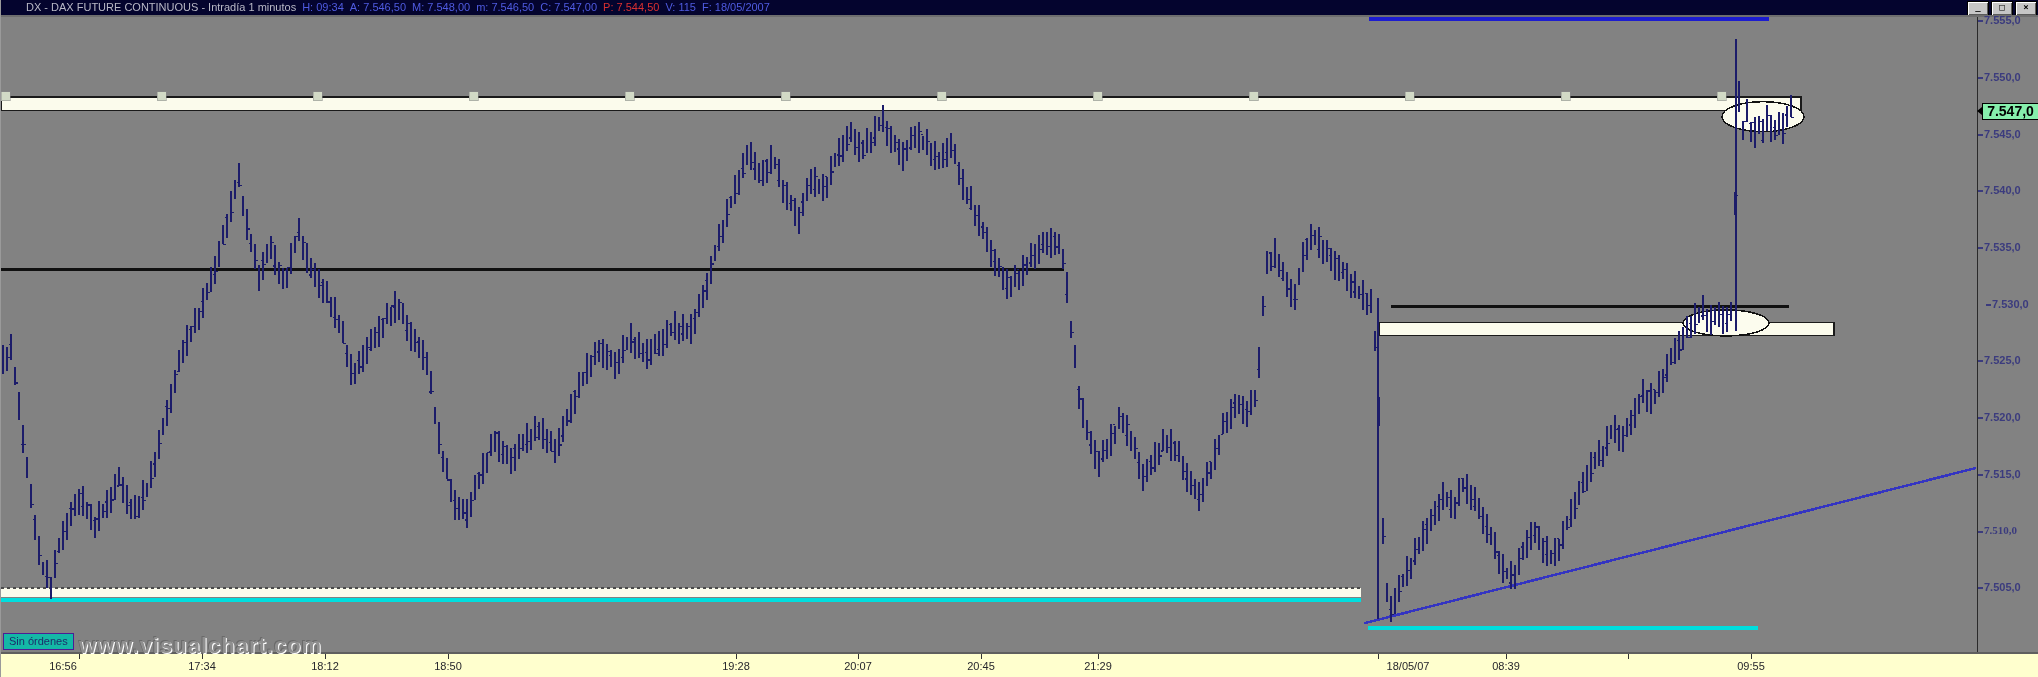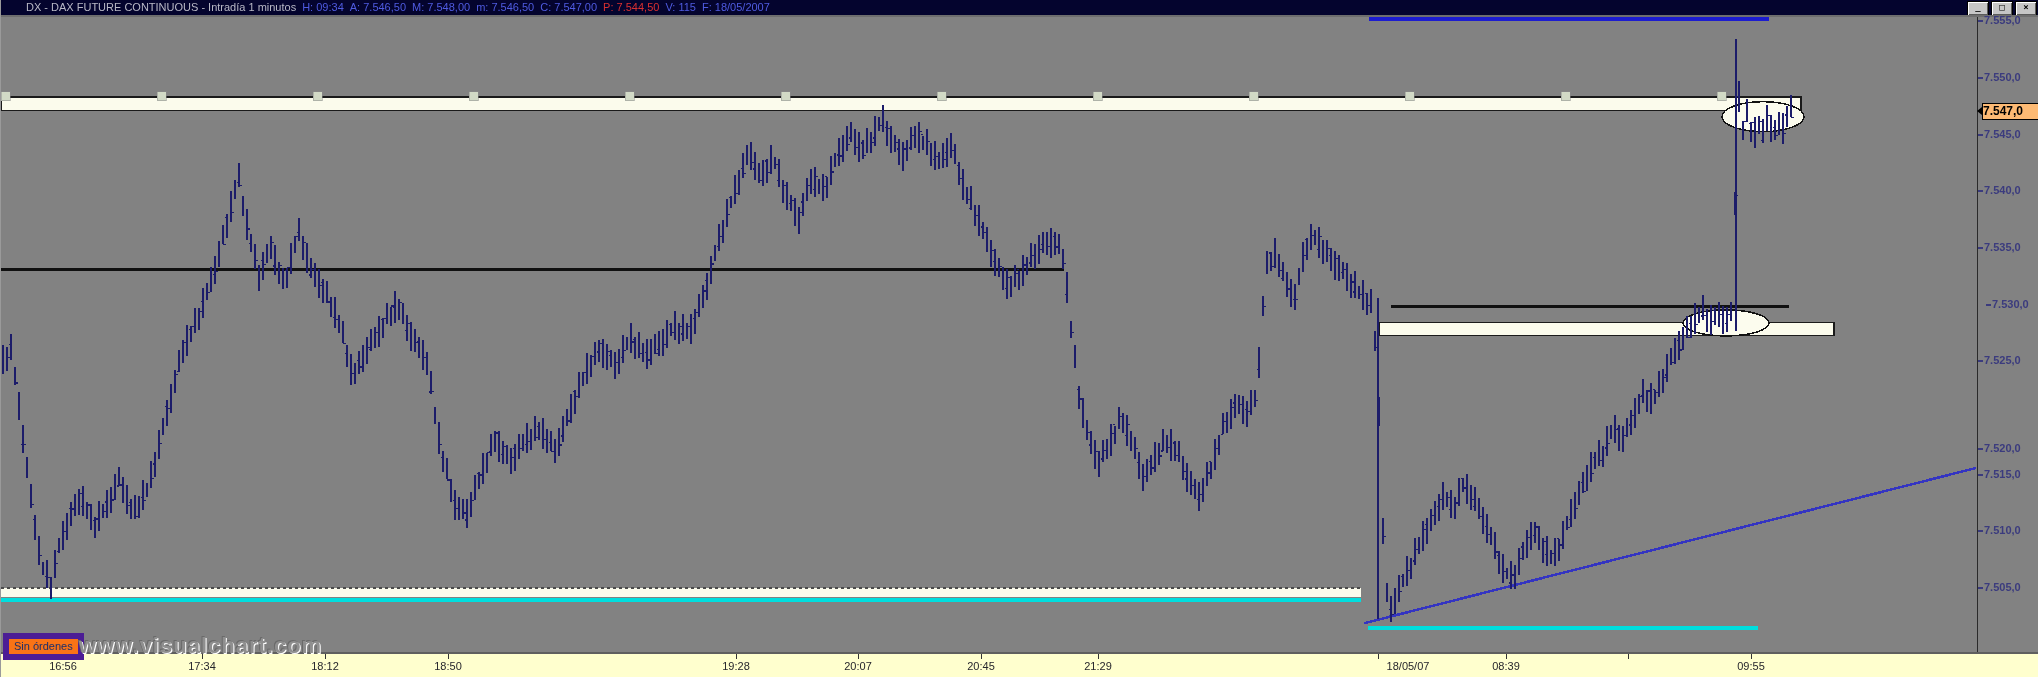--- a/index.html
+++ b/index.html
@@ -16,31 +16,31 @@
         font-size:9px;line-height:11px;text-align:center;color:#000;font-weight:bold;
         font-family:"DejaVu Sans Mono",monospace;cursor:pointer;}
   
   #plot{position:absolute;left:0;top:17px;width:1976px;height:635px;background:#828282;}
   
   #paxis{position:absolute;left:1976px;top:17px;width:62px;height:635px;background:#828282;
          border-left:1px solid #2a2a2a;}
   .ptick{position:absolute;left:0;height:12px;font-size:11px;color:#3b3b7e;font-weight:bold;
          white-space:nowrap;line-height:12px;}
   .ptick .dash{display:inline-block;width:5px;height:2px;background:#3b3b7e;vertical-align:middle;margin-right:1px;}
-  #curbox{position:absolute;left:4px;width:55px;height:15px;background:#fdba74;border:1px solid #000;
-          font-size:12px;font-weight:bold;color:#000;text-align:left;line-height:14px;}
+  #curbox{position:absolute;left:4px;width:55px;height:15px;background:#86efac;border:1px solid #000;
+          font-size:14px;font-weight:bold;color:#000;text-align:center;line-height:14px;}
   #curarrow{position:absolute;width:0;height:0;border-top:4px solid transparent;border-bottom:4px solid transparent;
             border-right:5px solid #000;left:-1px;}
   
   #taxis{position:absolute;left:0;top:652px;width:2038px;height:25px;background:#ffffce;
          border-top:2px solid #5f5f5f;}
   .ttick{position:absolute;top:0;width:1px;height:5px;background:#333;}
   .tlab{position:absolute;top:6px;font-size:11px;color:#26262c;white-space:nowrap;transform:translateX(-50%);}
   
-  #chip{position:absolute;left:2px;top:633px;background:#f97316;border:6px solid #4c1d95;
+  #chip{position:absolute;left:2px;top:633px;background:#14b8a6;border:1px solid #4c1d95;
         color:#1c2f6b;font-size:11px;padding:1px 5px 2px 5px;cursor:pointer;}
   #wm{position:absolute;left:78px;top:633px;font-size:22px;font-weight:bold;color:#8f8f8f;
       text-shadow:1px 1px 0 #ffffff,-1px -1px 0 #6a6a6a;letter-spacing:1px;}
 </style>
 </head>
 <body>
 
 <div id="win">
 
   <div id="titlebar">
@@ -85,23 +85,23 @@
       <div id="curarrow" style="top: 3px; left: -6px;"></div>
       <span>7.547,0</span>
     </div>
   <div class="ptick" style="top: -2.6665px;"><span class="dash"></span>7.555,0</div>
       <div class="ptick" style="top: 54px;"><span class="dash"></span>7.550,0</div>
       <div class="ptick" style="top: 110.666px;"><span class="dash"></span>7.545,0</div>
       <div class="ptick" style="top: 167.333px;"><span class="dash"></span>7.540,0</div>
       <div class="ptick" style="top: 223.999px;"><span class="dash"></span>7.535,0</div>
       <div class="ptick" style="top: 280.666px; margin-left: 8px;"><span class="dash"></span>7.530,0</div>
       <div class="ptick" style="top: 337.332px;"><span class="dash"></span>7.525,0</div>
-      <div class="ptick" style="top: 393.999px; margin-top: 31px;"><span class="dash"></span>7.520,0</div>
+      <div class="ptick" style="top: 393.999px;"><span class="dash"></span>7.520,0</div>
       <div class="ptick" style="top: 450.666px;"><span class="dash"></span>7.515,0</div>
-      <div class="ptick" style="top: 507.332px;"><span class="dash"></span>7.510,0</div>
+      <div class="ptick" style="top: 507.332px; font-family: Liberation Serif, serif;"><span class="dash"></span>7.510,0</div>
       <div class="ptick" style="top: 563.998px;"><span class="dash"></span>7.505,0</div>
     </div>
 
   <div id="taxis">
       <div class="ttick" style="left: 78px;"></div>
       <div class="tlab" style="left: 62px;">16:56</div>
       <div class="ttick" style="left: 201px;"></div>
       <div class="tlab" style="left: 201px;">17:34</div>
       <div class="ttick" style="left: 324px;"></div>
       <div class="tlab" style="left: 324px;">18:12</div>

